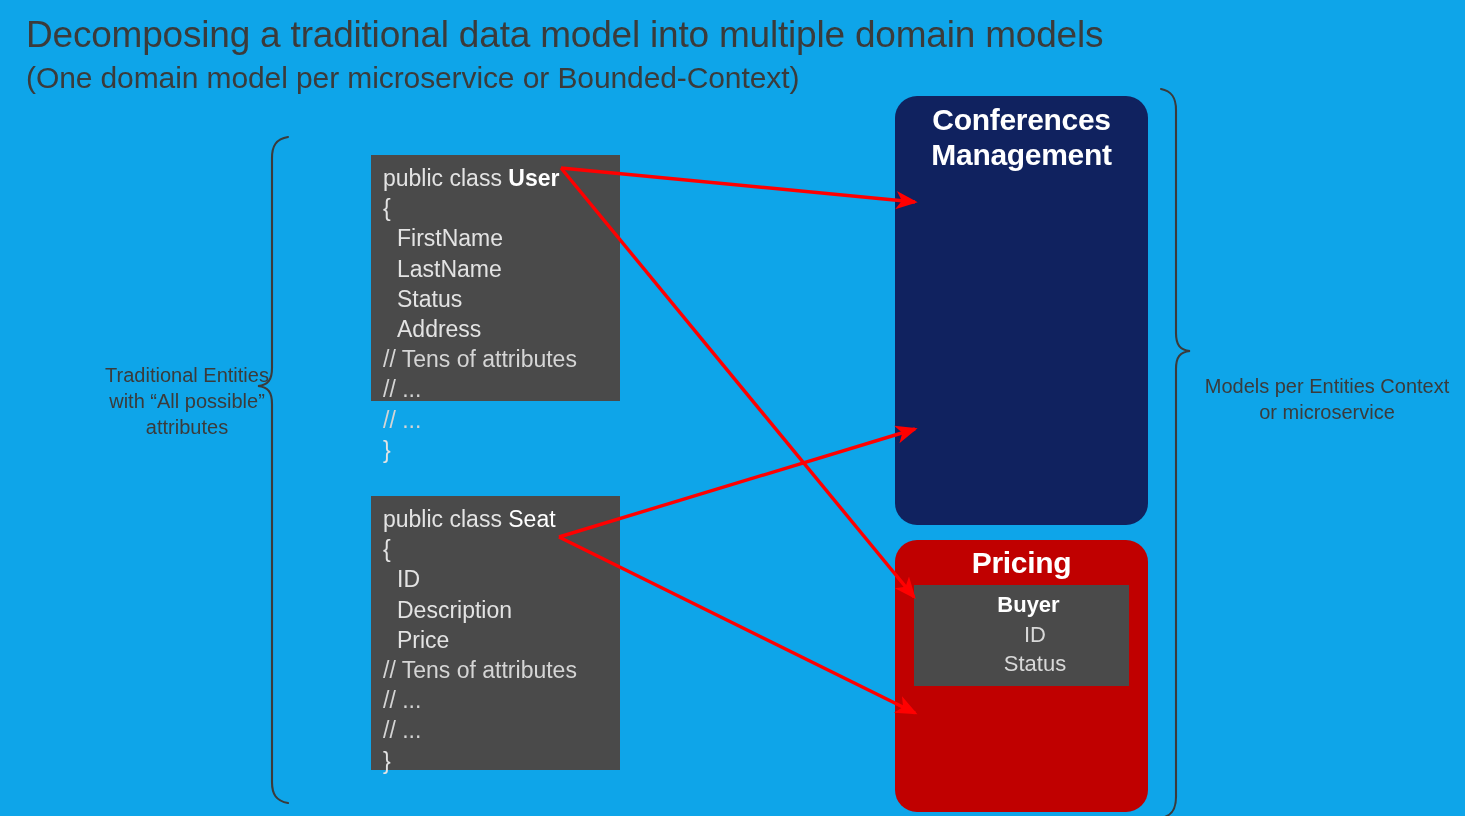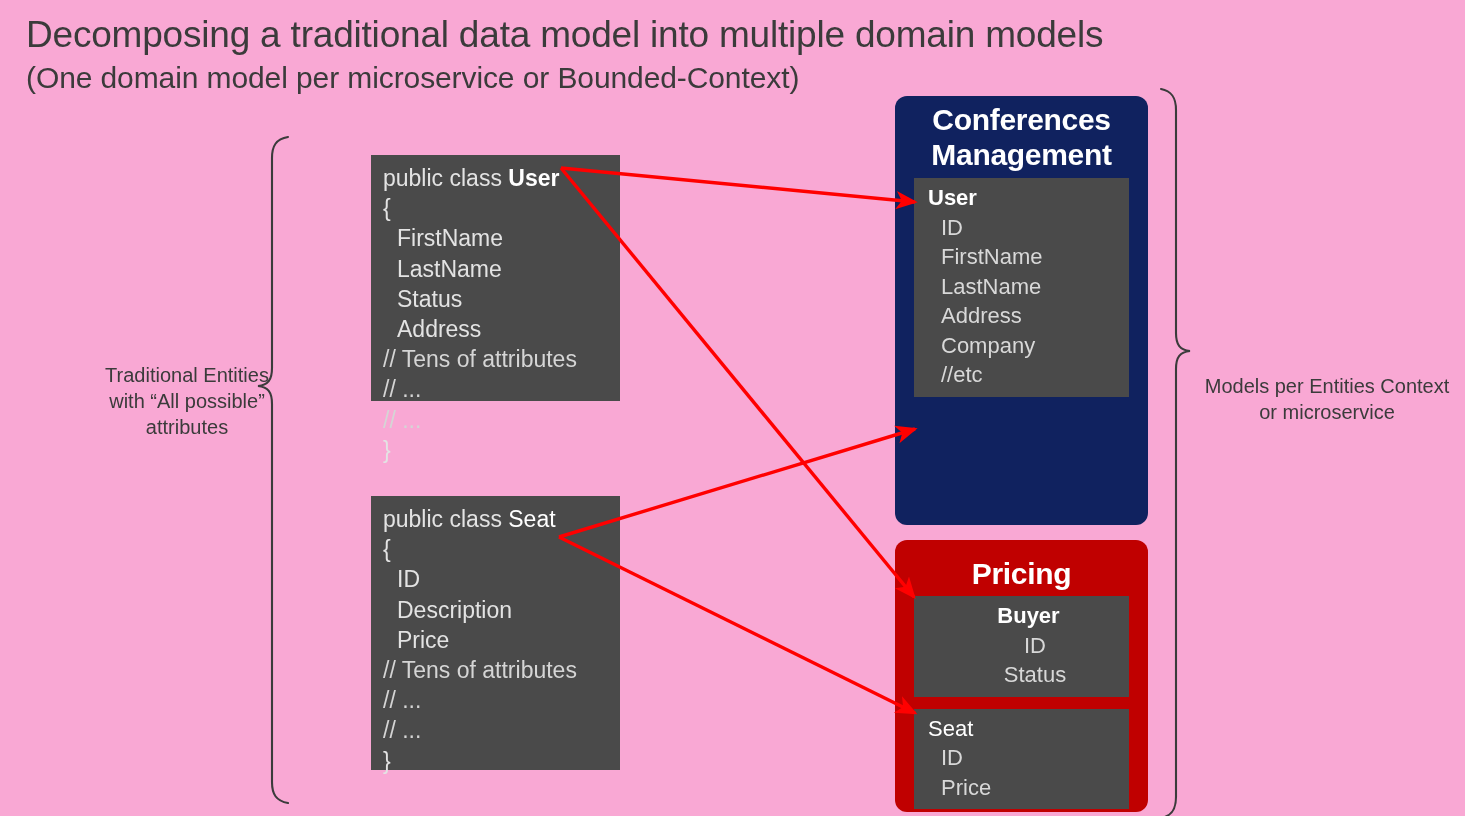--- a/index.html
+++ b/index.html
@@ -8,21 +8,21 @@
     background: #ffffff;
   }
   body {
     font-family: "Liberation Sans", sans-serif;
     -webkit-font-smoothing: antialiased;
   }
   #canvas {
     position: relative;
     width: 1465px;
     height: 816px;
-    background: #f9a8d4;
+    background: #0ea5e9;
     overflow: hidden;
   }
 
   
   #title-block {
     position: absolute;
     left: 26px;
     top: 14px;
     width: 1100px;
   }
@@ -79,41 +79,41 @@
   .code-block .cls-bold { color: #ffffff; font-weight: bold; }
   .code-block .cls-plain { color: #ffffff; font-weight: 400; }
   .code-block .indent1 { padding-left: 14px; display: inline-block; }
   .code-block .dim { color: #d5d5d5; }
   #code-user   { left: 371px; top: 147px; width: 249px; height: 246px; margin-top: 8px; }
   #code-seat   { left: 371px; top: 496px; width: 249px; height: 274px; }
 
   
   .bc-box {
     position: absolute;
-    border-radius: 12px;
+    border-radius: 22px;
     box-sizing: border-box;
   }
   #bc-conferences {
     left: 895px; top: 96px; width: 253px; height: 429px;
     background: #10225F;
   }
   #bc-pricing {
     left: 895px; top: 540px; width: 253px; height: 272px;
     background: #C00000;
   }
   .bc-title {
     color: #ffffff;
     font-weight: bold;
     font-size: 30px;
     line-height: 35px;
     text-align: center;
     padding-top: 6px;
     letter-spacing: -0.3px;
   }
-  #bc-pricing .bc-title { padding-top: 16px; }
+  #bc-pricing .bc-title { padding-top: 5px; }
 
   .entity {
     background: #4a4a4a;
     margin: 0 auto;
     width: 215px;
     color: #d8d8d8;
     font-size: 22px;
     line-height: 29.5px;
     padding: 5px 0 7px 14px;
     box-sizing: border-box;
@@ -187,40 +187,30 @@
 <span class="indent1">Description</span>
 <span class="indent1">Price</span>
 <span class="dim">// Tens of attributes</span>
 <span class="dim">// ...</span>
 <span class="dim">// ...</span>
 <span>}</span></div>
 
   <div id="bc-conferences" class="bc-box">
     <div class="bc-title"><span>Conferences</span><br><span>Management</span></div>
 
-    <div id="entity-user" class="entity"><span class="ent-name-bold">User</span>
-<span class="attr">ID</span>
-<span class="attr">FirstName</span>
-<span class="attr">LastName</span>
-<span class="attr">Address</span>
-<span class="attr">Company</span>
-<span class="attr">//etc</span></div>
 
   </div>
 
   <div id="bc-pricing" class="bc-box">
     <div class="bc-title">Pricing</div>
 
     <div id="entity-buyer" class="entity"><span class="ent-name-bold">Buyer</span>
 <span class="attr">ID</span>
 <span class="attr">Status</span></div>
 
-    <div id="entity-seat-red" class="entity"><span class="ent-name-plain">Seat</span>
-<span class="attr">ID</span>
-<span class="attr">Price</span></div>
   </div>
 
   <svg id="arrows" viewBox="0 0 1465 816">
     <defs>
       <marker id="ah" markerWidth="7" markerHeight="7" refX="5.6" refY="3.1" orient="auto" markerUnits="strokeWidth">
         <path d="M 0,0.4 L 6.4,3.1 L 0,5.8 L 1.7,3.1 Z" fill="#FF0000"></path>
       </marker>
     </defs>
     <g stroke="#FF0000" stroke-width="3.4" fill="none" marker-end="url(#ah)">
       <path d="M 561,168 L 915,202"></path>

